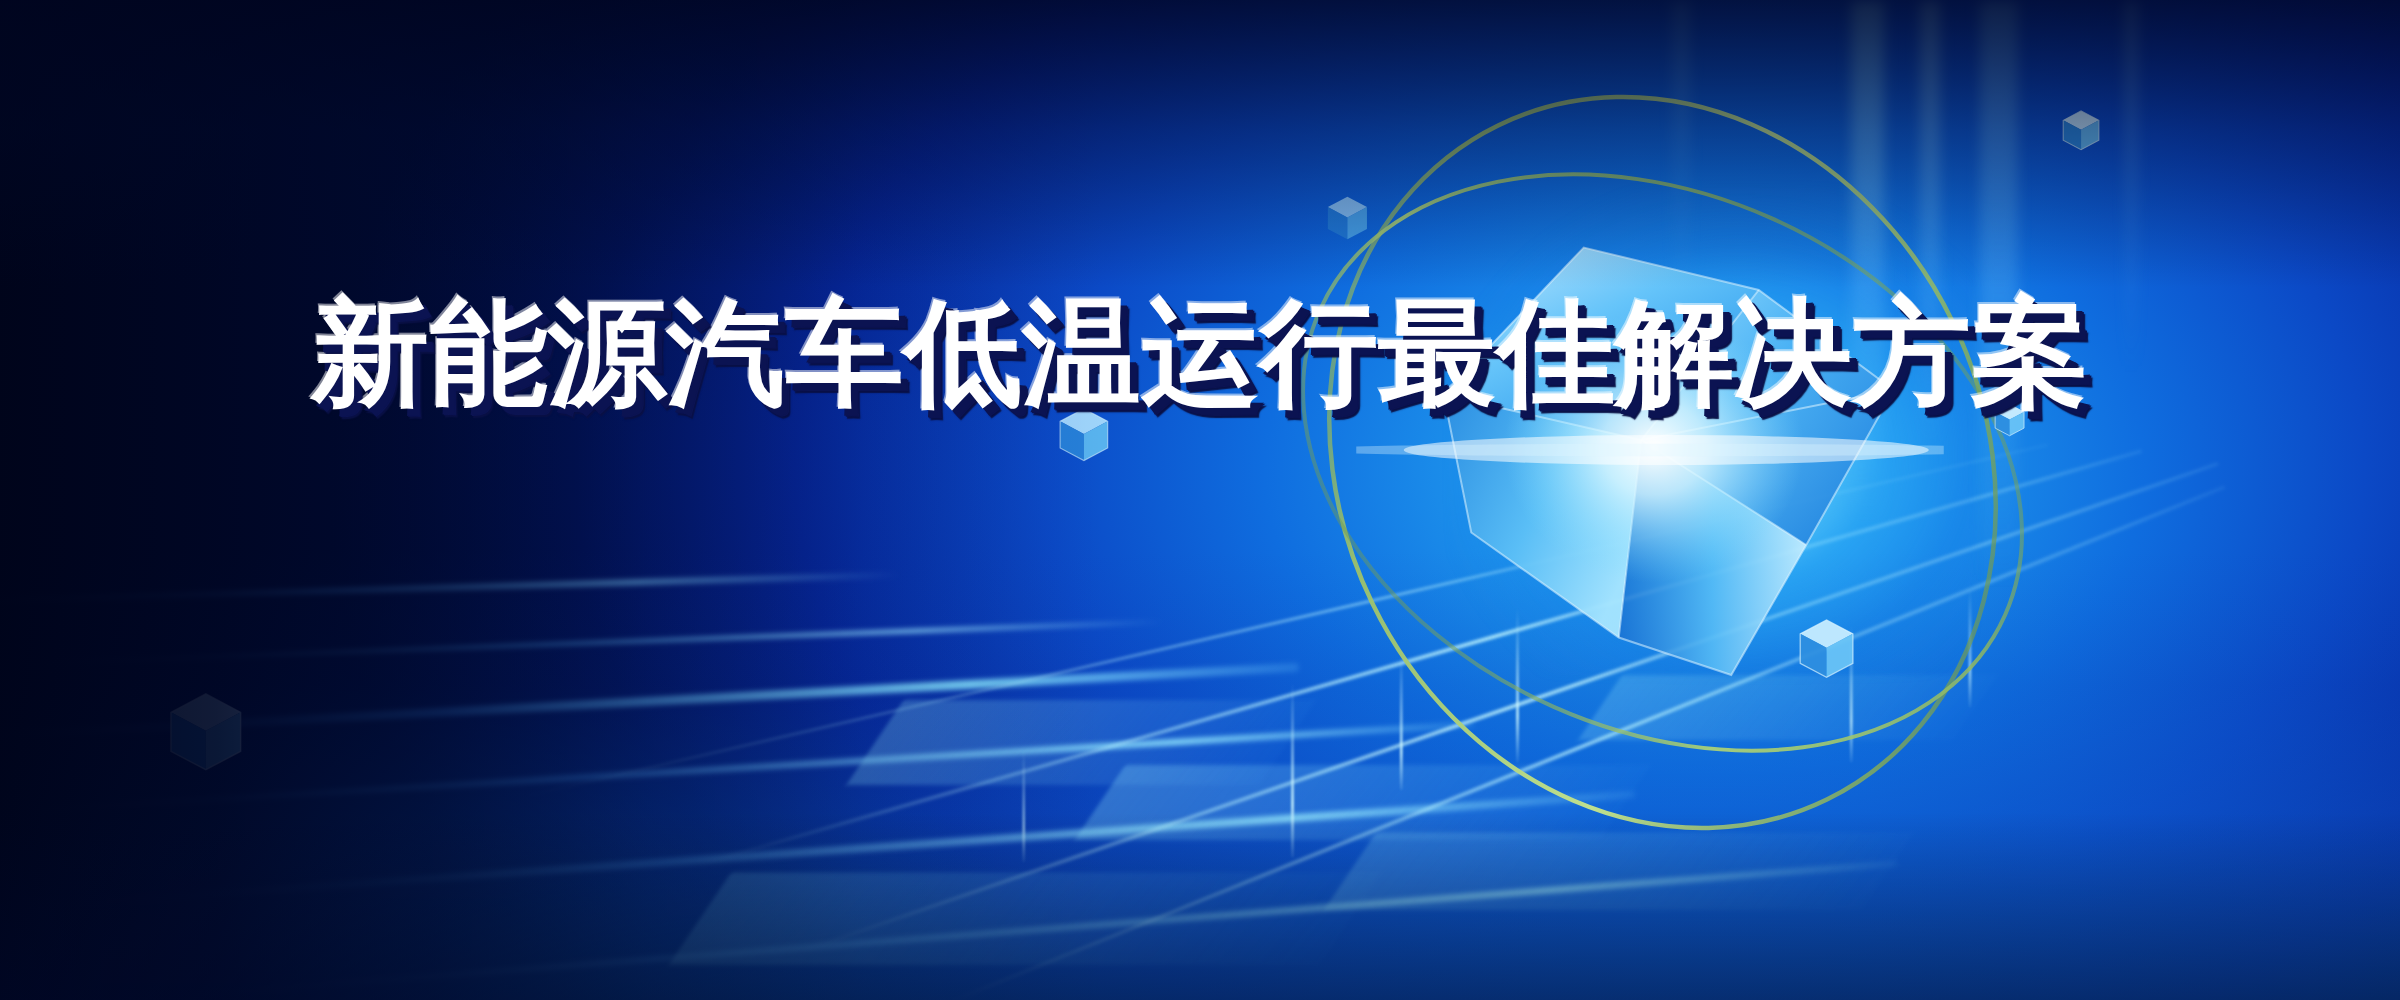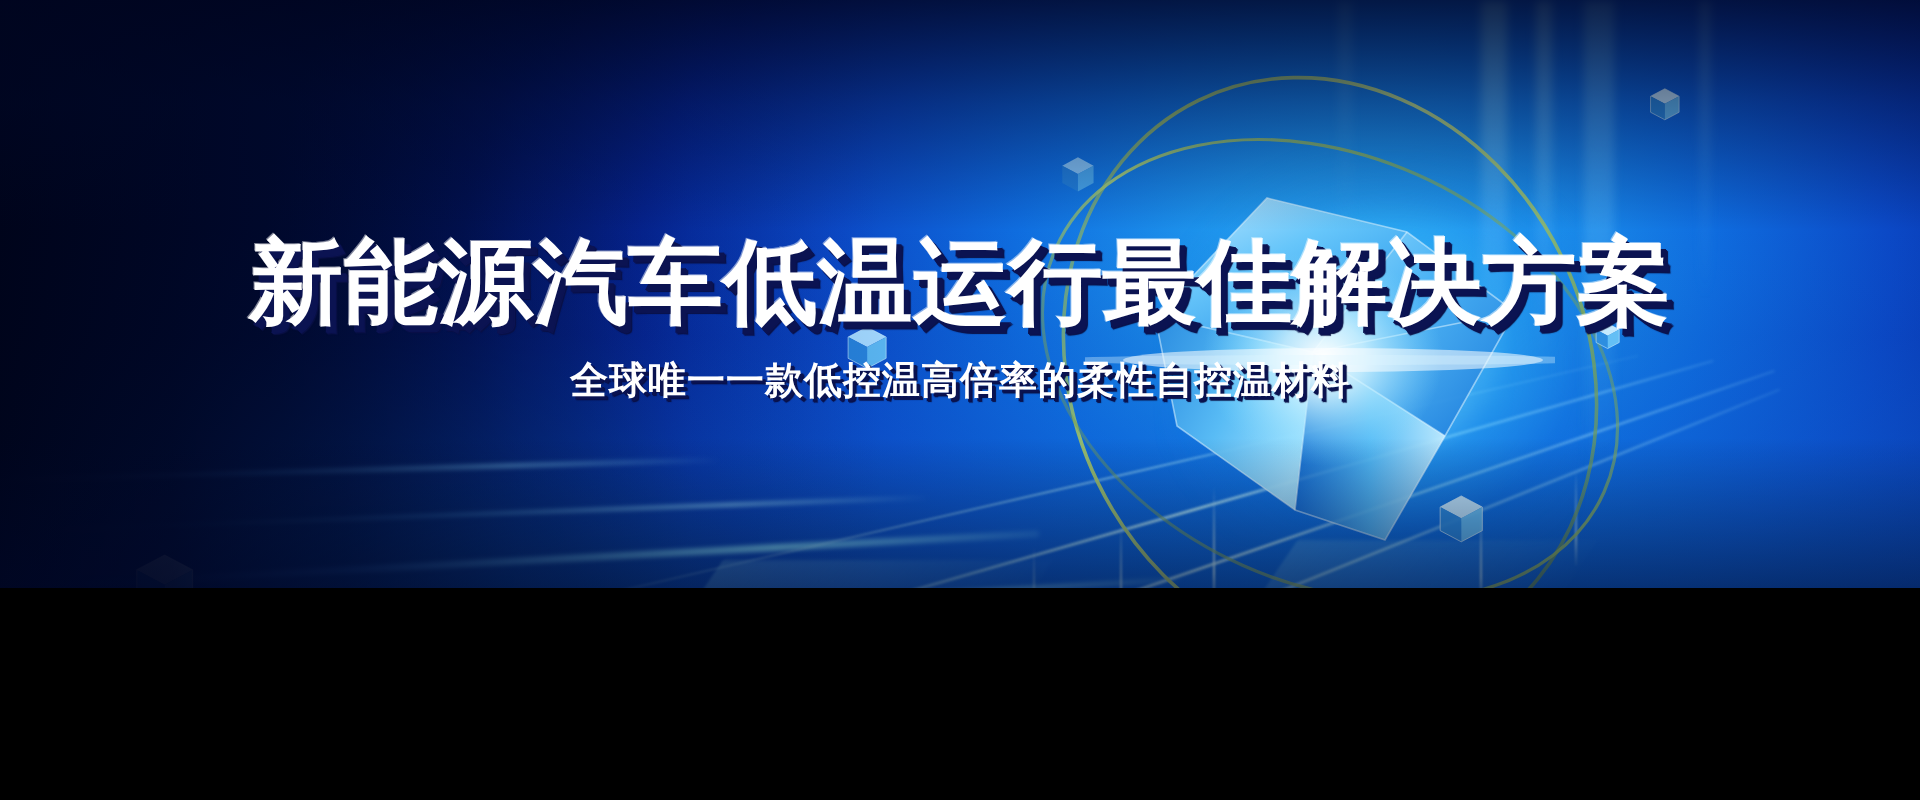--- a/index.html
+++ b/index.html
@@ -2,21 +2,21 @@
 <html><head>
 <meta charset="utf-8">
 <style>
   * { margin:0; padding:0; box-sizing:border-box; }
   html,body { background:#000; }
   body { font-family:"Liberation Sans", sans-serif; }
 
   #banner{
     position:relative;
     width:1920px;
-    height:588px;
+    height:800px;
     overflow:hidden;
     background:#14532d;
   }
 
   
   .bg-base{
     position:absolute; inset:0;
     background:
       radial-gradient(ellipse 1100px 760px at 71% 47%, #35b9f5 0%, #1d93ec 16%, #0f6ddf 32%, #0b49c6 48%, #06269c 66%, #021464 82%, #000b3c 100%),
       linear-gradient(100deg, #000828 0%, #000f44 26%, #001a6d 48%, #0636a8 70%, #0a4fc8 100%);
@@ -244,16 +244,15 @@
     <polygon points="18,34 52,52 52,90 18,72" fill="#2a86da" opacity="0.82"></polygon>
     <polygon points="52,52 86,34 86,72 52,90" fill="#63c0f3" opacity="0.82"></polygon>
   </svg>
 
   <div class="bg-left-dark"></div>
   <div class="bg-top-dark"></div>
   <div class="bg-bottom-dark"></div>
 
   <div class="text-wrap">
     <div class="title">新能源汽车低温运行最佳解决方案</div>
-    <div class="subtitle">全球唯一一款低控温高倍率的柔性自控温材料</div>
   </div>
 
 </div>
 
 </body></html>

